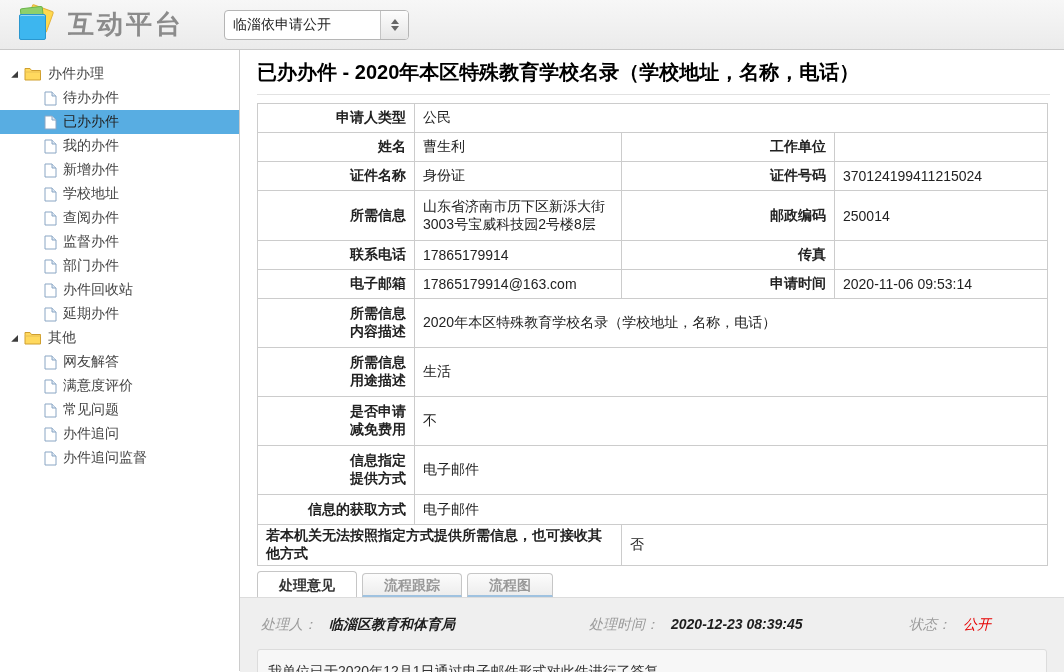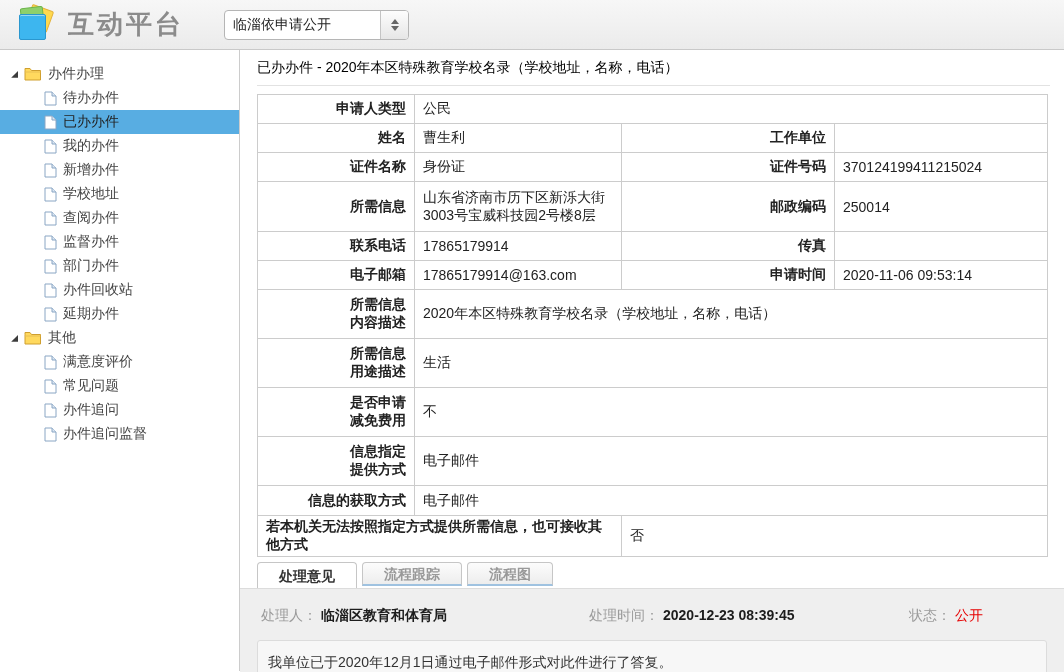--- a/index.html
+++ b/index.html
@@ -25,42 +25,42 @@
   .sidebar { width:240px; flex:0 0 240px; border-right:1px solid #ccc; padding-top:12px; overflow:hidden; background:#fff; }
   .tree-row { height:24px; display:flex; align-items:center; cursor:pointer; color:#444; }
   .tree-row.group { padding-left:10px; }
   .tree-row.item  { padding-left:44px;text-align:center; }
   .tree-row.selected { background:#58ade2; color:#222; }
   .tree-row .icon { display:flex; align-items:center; margin-right:6px; }
   .tree-row .exp { margin-right:5px; display:flex; align-items:center; }
 
   .main { flex:1; display:flex; flex-direction:column; min-width:0; }
   .main-inner { padding-left:17px; }
-  .page-title { font-size:14px; font-weight:normal; color:#000; padding:9px 14px 8px 0; border-bottom:1px solid #e2e2e2; margin-right:14px; }
+  .page-title { font-size:20px; font-weight:bold; color:#000; padding:9px 14px 8px 0; border-bottom:1px solid #e2e2e2; margin-right:14px; }
 
   
   table.form { border-collapse:collapse; table-layout:fixed; width:790px; margin-top:8px; }
   table.form td { border:1px solid #ccc; padding:2px 8px; vertical-align:middle; font-size:14px; }
   td.lbl { font-weight:bold; text-align:right; color:#222; white-space:pre-line; }
   td.lbl.left { text-align:left; }
   td.val { text-align:left; color:#222; }
   tr.h29 { height:29px; } tr.h30 { height:30px; } tr.h49 { height:49px; } tr.h50 { height:50px; }
 
   
-  .tabs { display:flex; margin-top:5px; height:26px; }
+  .tabs { display:flex; align-items:flex-end; margin-top:5px; height:26px; }
   .tab { padding:0 21px; height:24px; line-height:23px; margin-right:5px; background:linear-gradient(#fcfcfc,#ededed); border:1px solid #c6c6c6; border-bottom:2px solid #9fc2e0; border-radius:4px 4px 0 0; color:#999; font-weight:bold; cursor:pointer; }
   .tab.active { background:#fff; height:26px; line-height:26px; border-bottom:none; color:#333; }
 
   
   .footer-panel { flex:1; background:#efefef; border-top:1px solid #dcdcdc; padding:12px 14px 12px 17px; }
-  .meta-row { display:flex; align-items:flex-end; margin:6px 0 15px 4px; }
+  .meta-row { display:flex; align-items:flex-end; margin:6px 0 15px 4px;font-style:italic; }
   .meta-group { display:flex; align-items:baseline; }
   .mg1 { width:328px; } .mg2 { width:320px; }
   .meta-label { color:#9b9b9b; }
-  .meta-value { color:#1d1d1d; font-weight:bold; margin-left:4px; }
+  .meta-value { color:#1d1d1d; font-weight:bold; margin-left:12px; }
   .meta-value.status { color:#e60000; font-weight:normal; }
   .reply-box { width:790px; background:#f7f7f7; border:1px solid #dcdcdc; border-radius:3px; padding:13px 10px 27px; color:#333; }
 </style>
 </head>
 <body>
 
 <div class="header">
   <div class="logo">
     <div class="sq yellow"></div>
       <div class="sq green"></div>
@@ -189,20 +189,29 @@
             <path d="M8 1 v6.8 h-6.8 z" fill="#3c3c3c"></path>
           </svg>
         </span>
       <span class="icon">
           <svg width="18" height="14">
             <path d="M1 3.5 v-2 h5 l1.5 2 h9 v9.5 h-15.5 z" fill="#ffd95e" stroke="#cf9f2f"></path>
             <path d="M1 5 h15.5" stroke="#e8bf55" fill="none"></path>
           </svg>
         </span>
       <span>其他</span>
+    </div>
+    <div class="tree-row item">
+      <span class="icon">
+          <svg width="13" height="15">
+            <path d="M1 1 h7 l4 4 v9 h-11 z" fill="#fff" stroke="#8aa6c4"></path>
+            <path d="M8 1 v4 h4" fill="#dce7f3" stroke="#8aa6c4"></path>
+          </svg>
+        </span>
+      <span>网友解答</span>
     </div>
     <div class="tree-row item">
       <span class="icon">
           <svg width="13" height="15">
             <path d="M1 1 h7 l4 4 v9 h-11 z" fill="#fff" stroke="#8aa6c4"></path>
             <path d="M8 1 v4 h4" fill="#dce7f3" stroke="#8aa6c4"></path>
           </svg>
         </span>
       <span>满意度评价</span>
     </div>

